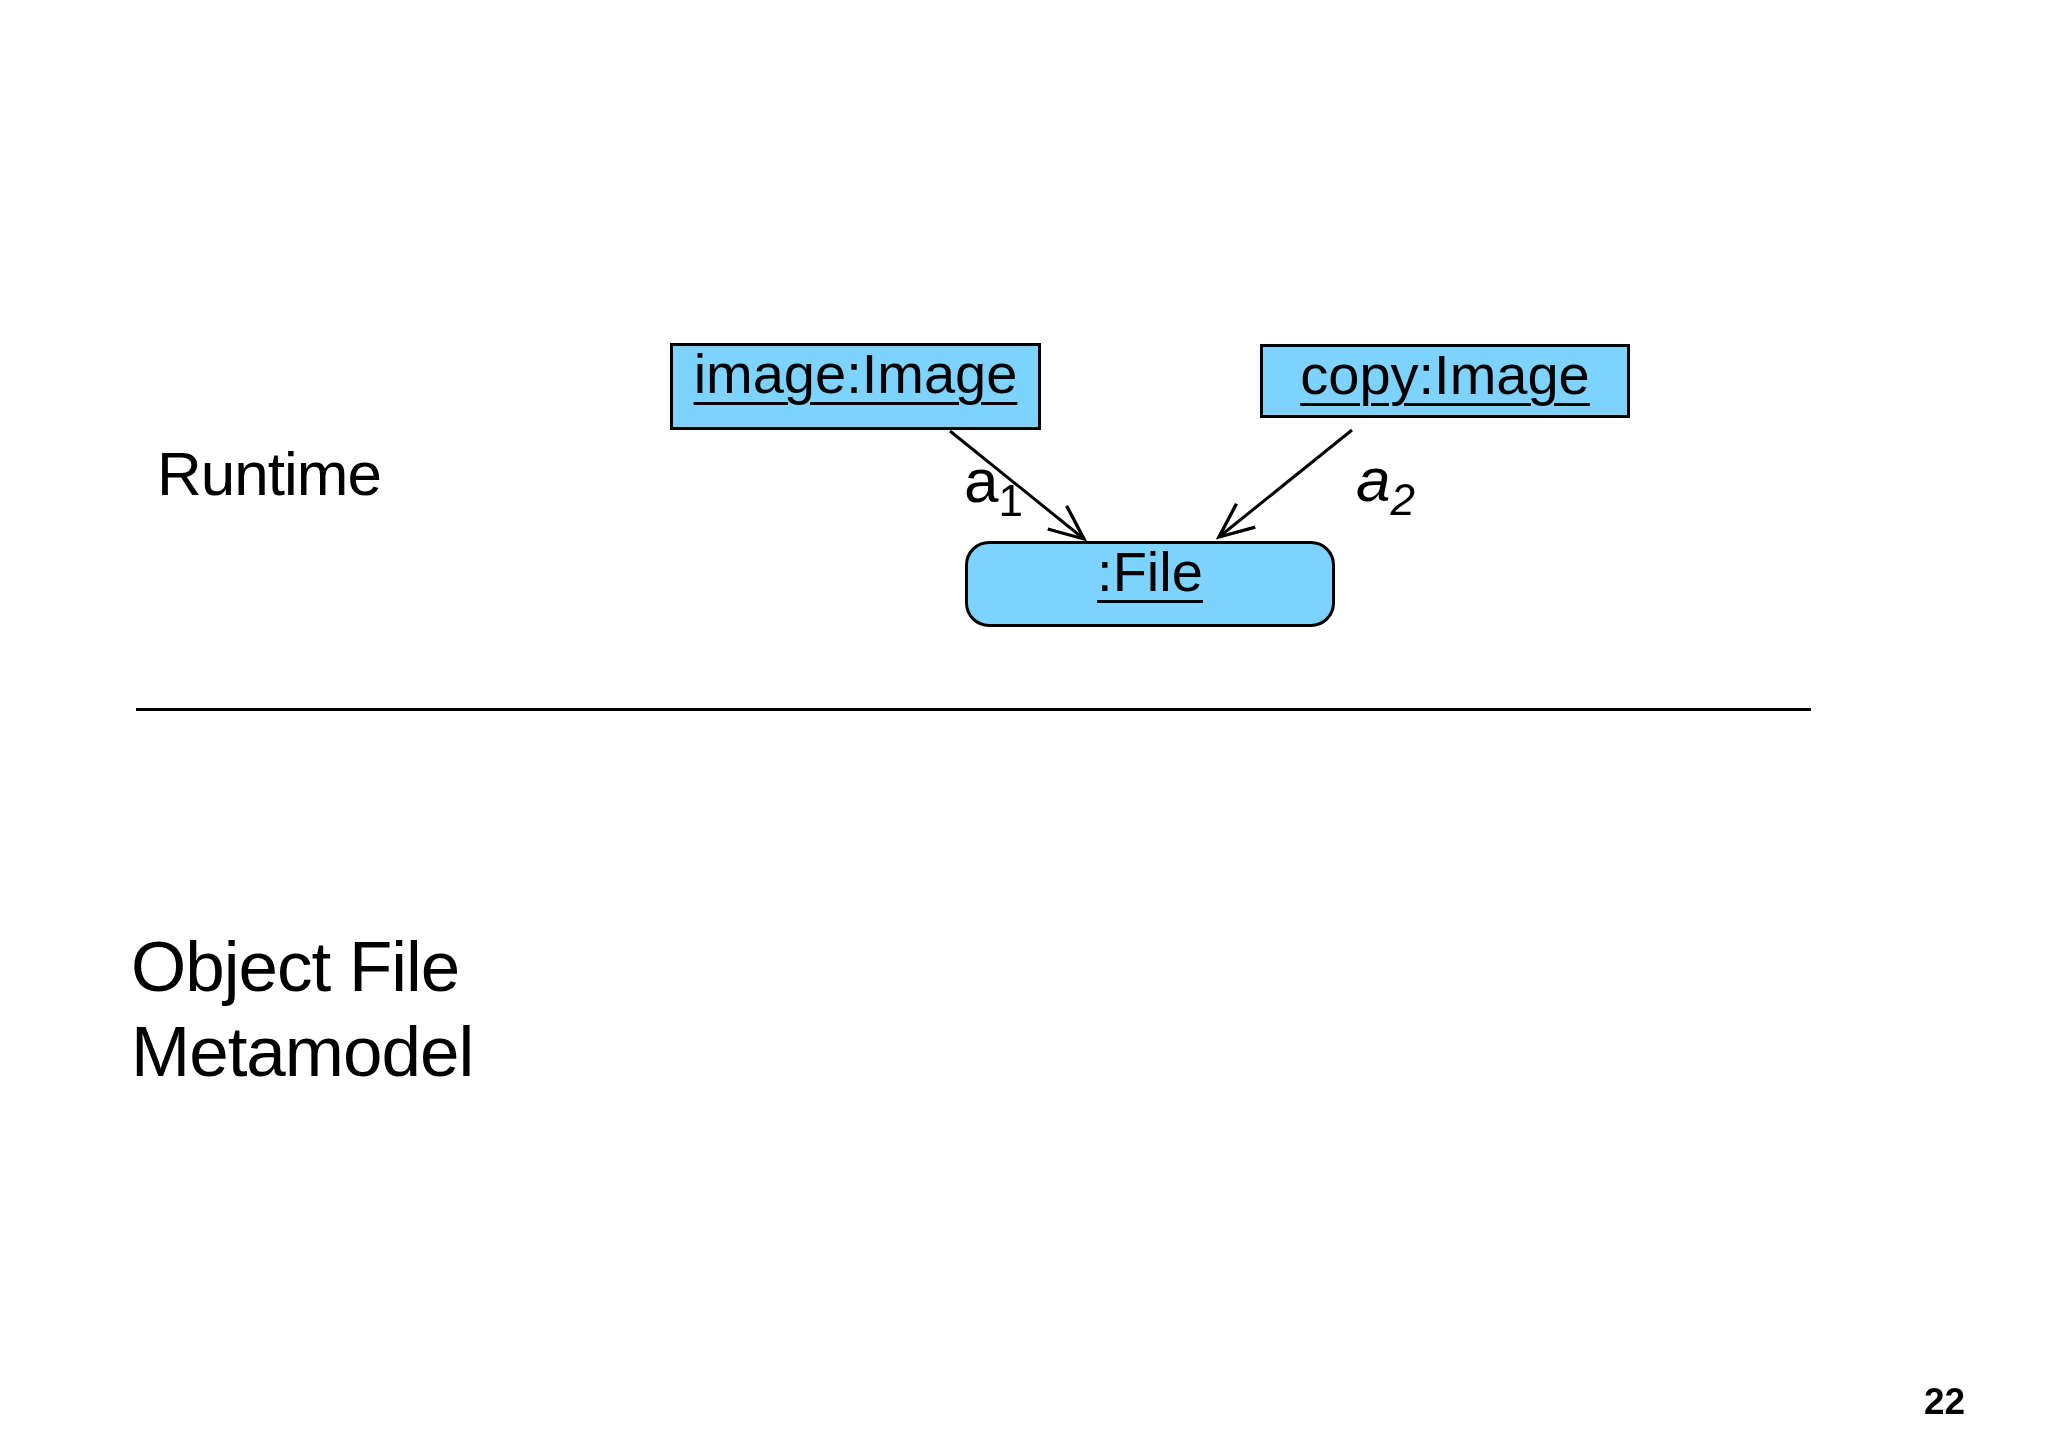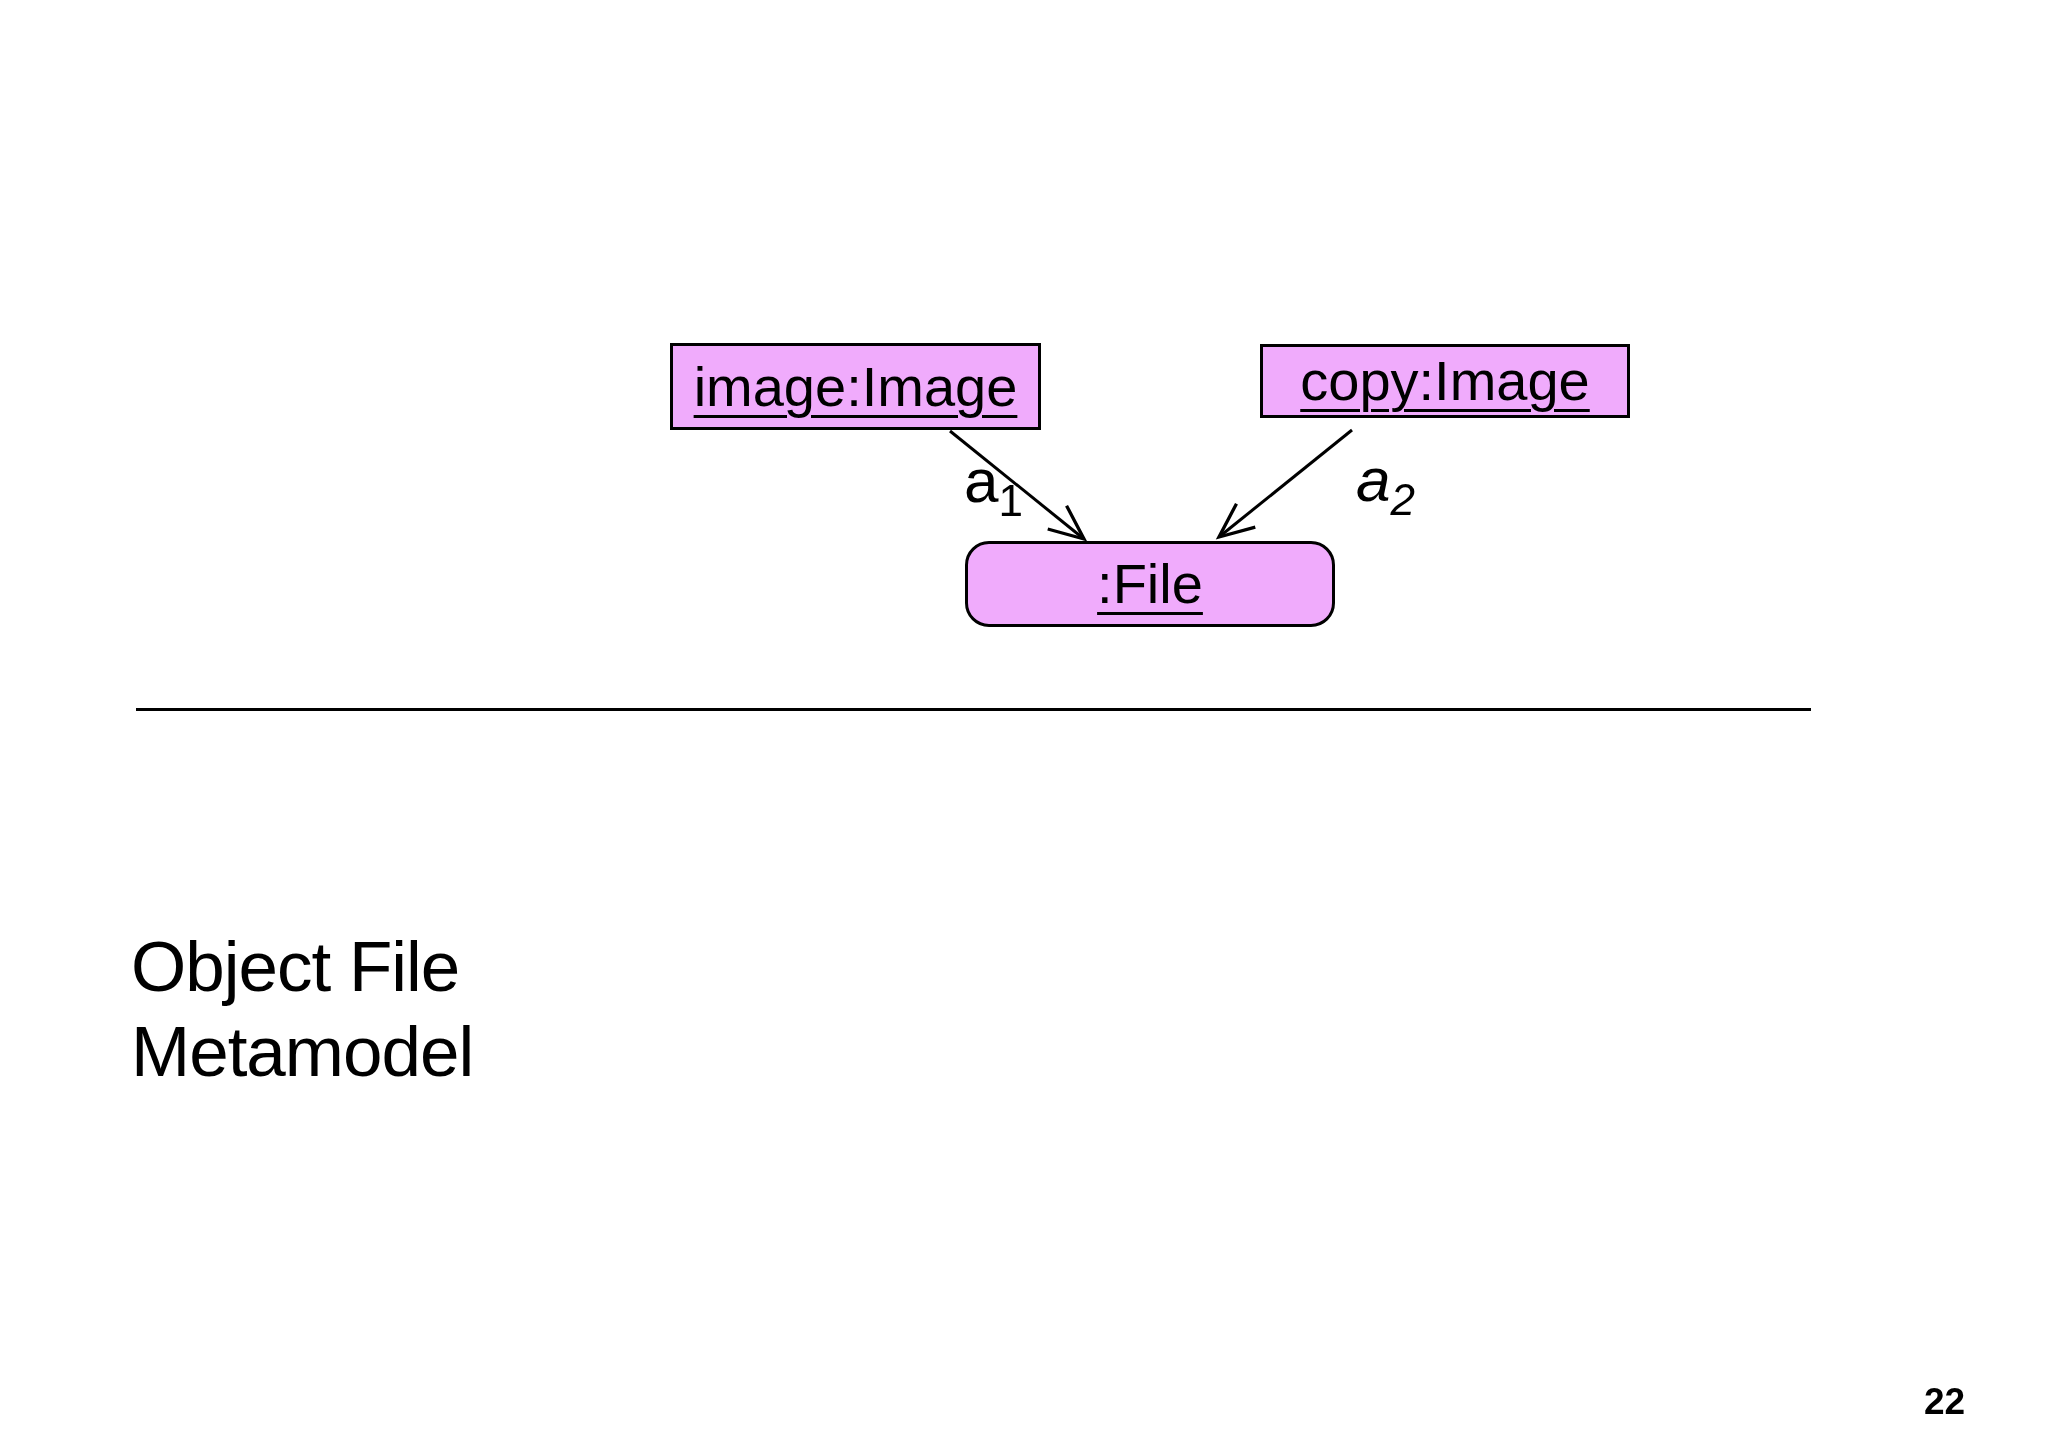--- a/index.html
+++ b/index.html
@@ -15,23 +15,22 @@
     overflow: hidden;
     font-family: "Liberation Sans", sans-serif;
     color: #000000;
   }
 
   
   .node {
     position: absolute;
     box-sizing: border-box;
     border: 3px solid #000000;
-    background: #f0abfc;
+    background: #7dd3fc;
     display: flex;
-    align-items: center;
     justify-content: center;
     font-size: 56px;
     line-height: 1;
     color: #000000;
   }
   .node .node-label {
     text-decoration: underline;
     text-decoration-thickness: 3px;
     text-underline-offset: 9px;
     white-space: nowrap;
@@ -101,20 +100,21 @@
     font-size: 37px;
     font-weight: 600;
     line-height: 40px;
   }
 </style>
 </head>
 <body>
 
 <div class="slide">
 
+  <div class="runtime-label">Runtime</div>
 
   <svg class="arrow-layer" viewBox="0 0 2048 1448">
     <defs>
       <marker id="openArrow" markerWidth="16" markerHeight="14" refX="12.5" refY="6" orient="auto" markerUnits="strokeWidth">
         <path d="M1,1 L12.5,6 L1,11" fill="none" stroke="#000000" stroke-width="1.1"></path>
       </marker>
     </defs>
     <line x1="950" y1="431" x2="1084" y2="539" stroke="#000000" stroke-width="3" marker-end="url(#openArrow)"></line>
     <line x1="1352" y1="430" x2="1219" y2="537" stroke="#000000" stroke-width="3" marker-end="url(#openArrow)"></line>
   </svg>

